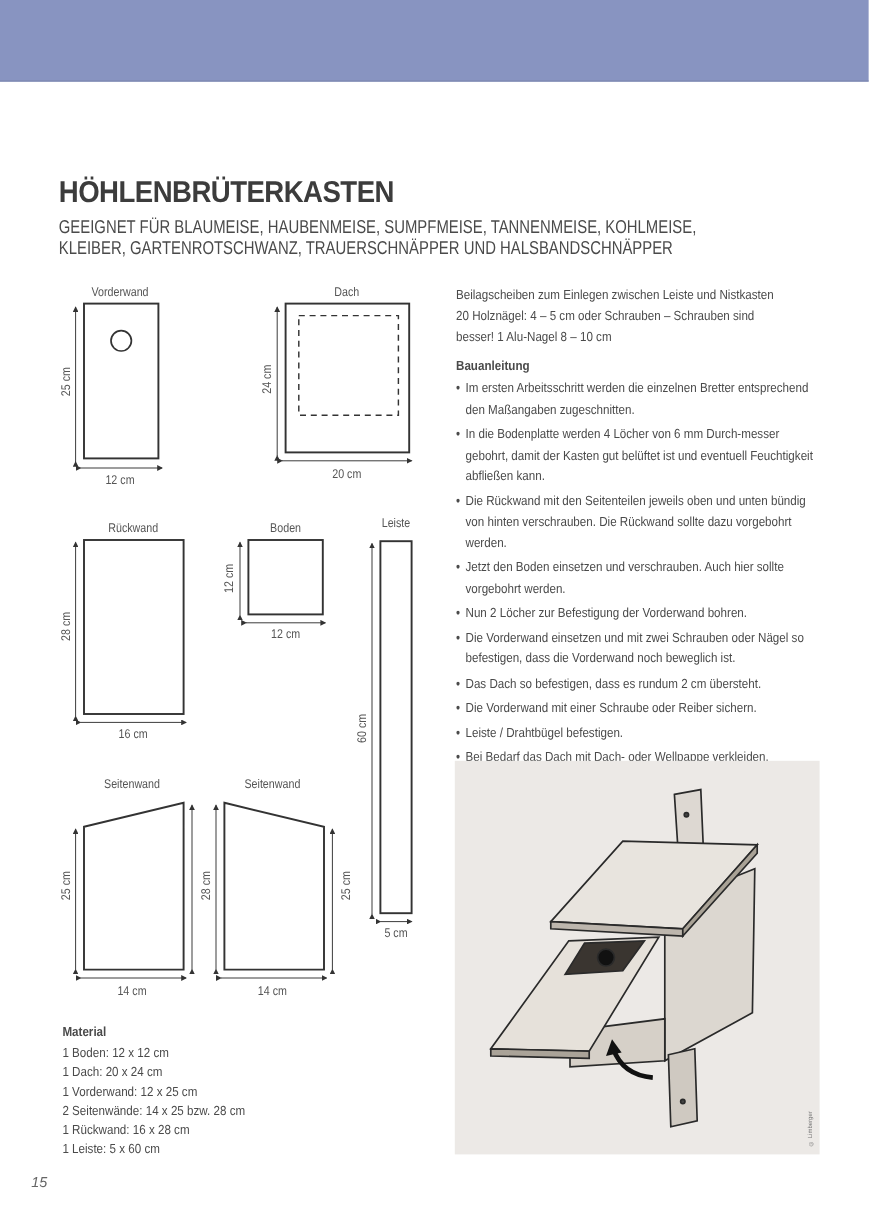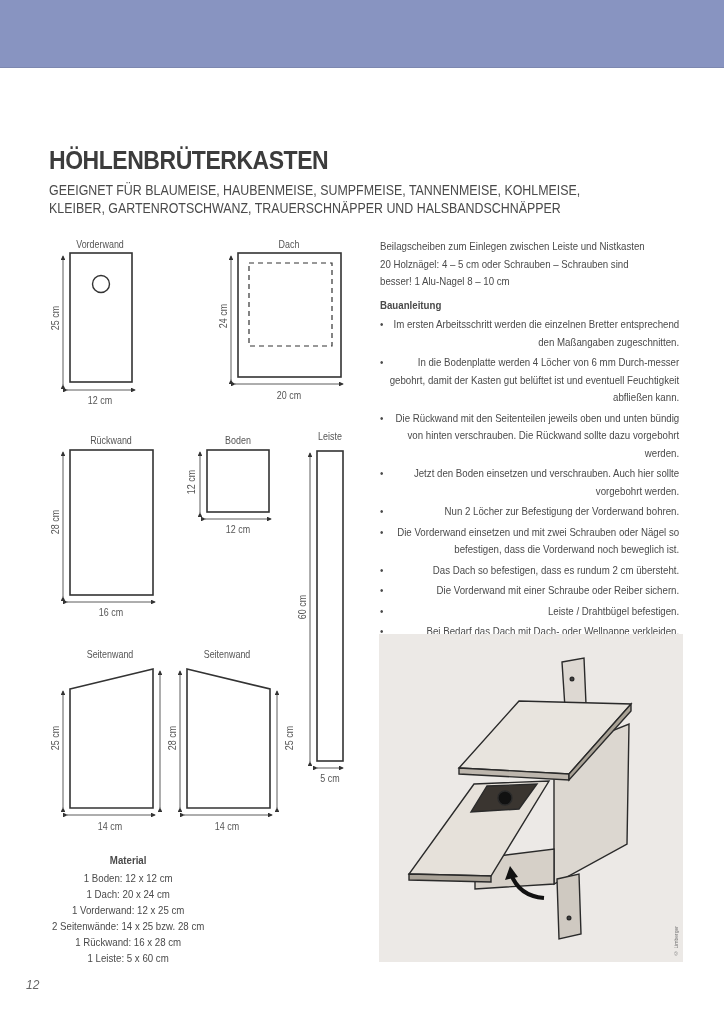--- a/index.html
+++ b/index.html
@@ -12,29 +12,29 @@
     .subtitle { position: absolute; left: 49px; top: 181px; width: 680px; font-size: 15.5px; line-height: 18px; color: #4a4a4a; transform: scaleX(0.8); transform-origin: left top; white-space: nowrap; }
 
     .diagram { position: absolute; left: 0; top: 0; width: 370px; height: 850px; text-decoration: underline; }
     .diagram svg { position: absolute; left: 0; top: 0; }
     .dlabel { position: absolute; font-size: 10.5px; color: #555; transform: translateX(-50%) scaleX(0.85); white-space: nowrap; }
     .dlabel.rot { transform: translate(-50%, -50%) rotate(-90deg) scaleX(0.85); }
 
     .text-col { position: absolute; left: 380px; top: 238px; width: 300px; font-size: 11px; line-height: 17.5px; color: #4a4a4a; }
     .text-col .intro { transform: scaleX(0.88); transform-origin: left top; width: 340px; }
     .text-col .heading { font-weight: bold; margin-top: 6px; margin-bottom: 2px; transform: scaleX(0.88); transform-origin: left top; }
-    .text-col ul { list-style: none; text-align: right; }
+    .text-col ul { list-style: none; }
     .text-col li { position: relative; padding-left: 9px; margin-bottom: 3px; transform: scaleX(0.88); transform-origin: left top; width: 340px; }
     .text-col li::before { content: "•"; position: absolute; left: 0; top: 0; }
 
     .illustration { position: absolute; left: 379px; top: 634px; width: 304px; height: 328px; background: #ece9e6; }
     .illustration svg { position: absolute; left: 0; top: 0; }
     .copyright { position: absolute; right: 4px; bottom: 6px; font-size: 5px; color: #777; writing-mode: vertical-rl; transform: rotate(180deg); }
 
-    .material { position: absolute; left: 52px; top: 852px; font-size: 11px; line-height: 16px; color: #4a4a4a; text-align: center; }
+    .material { position: absolute; left: 52px; top: 852px; font-size: 11px; line-height: 16px; color: #4a4a4a; }
     .material .heading { font-weight: bold; margin-bottom: 2px; transform: scaleX(0.88); transform-origin: left top; }
     .material .item { transform: scaleX(0.88); transform-origin: left top; white-space: nowrap; }
 
     .page-number { position: absolute; left: 26px; top: 978px; font-size: 12px; font-style: italic; color: #666; }
   </style>
 </head>
 <body>
 
 <div class="top-band"></div>
 
@@ -172,13 +172,13 @@
 <div class="material">
   <div class="heading">Material</div>
   <div class="item">1 Boden: 12 x 12 cm</div>
   <div class="item">1 Dach: 20 x 24 cm</div>
   <div class="item">1 Vorderwand: 12 x 25 cm</div>
   <div class="item">2 Seitenwände: 14 x 25 bzw. 28 cm</div>
   <div class="item">1 Rückwand: 16 x 28 cm</div>
   <div class="item">1 Leiste: 5 x 60 cm</div>
 </div>
 
-<div class="page-number">12</div>
+<div class="page-number">15</div>
 
 </body></html>

